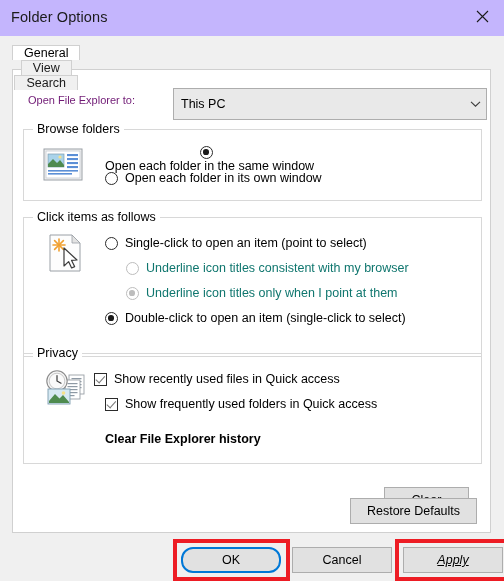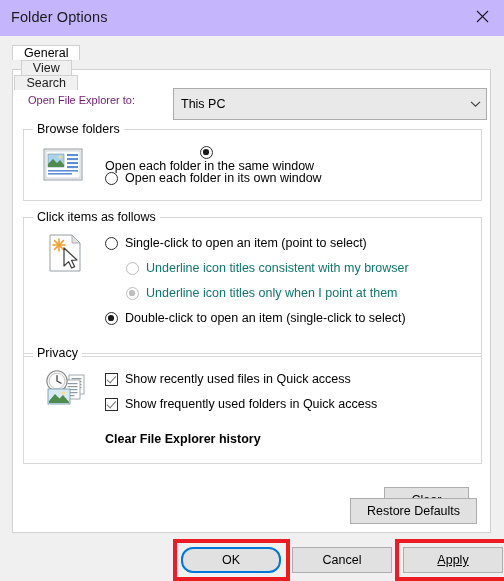--- a/index.html
+++ b/index.html
@@ -234,21 +234,21 @@
   .btn.focused {
     border: 2px solid #0078d7;
   }
 
   #btn-clear           { left: 360px; top: 133px; width: 85px;  height: 26px; }
   #btn-restore         { left: 337px; top: 428px; width: 127px; height: 26px; }
 
   
   #btn-ok     { left: 181px; top: 511px; width: 100px; height: 26px; border-radius: 12px; }
   #btn-cancel { left: 292px; top: 511px; width: 100px; height: 26px; }
-  #btn-apply  { left: 403px; top: 511px; width: 100px; height: 26px; }
+  #btn-apply  { left: 403px; top: 511px; width: 100px; height: 26px; font-style: italic; }
 
   
   .annot {
     position: absolute;
     border: 4px solid #ed1c24;
     box-sizing: border-box;
     pointer-events: none;
     z-index: 20;
   }
   #annot-ok    { left: 173px; top: 503px; width: 117px; height: 42px; }
@@ -398,21 +398,21 @@
           </g>
           <circle cx="15" cy="13" r="10.2" fill="#f4f4f4" stroke="#8b8b8b" stroke-width="1.1"></circle>
           <circle cx="15" cy="13" r="7.8" fill="#fafafa" stroke="#b4b4b4" stroke-width="0.7"></circle>
           <path d="M15,13 L15,7.6 M15,13 L19,15.2" stroke="#3b3b3b" stroke-width="1.2" stroke-linecap="round" fill="none"></path>
           <rect x="6" y="21" width="22" height="15" fill="#d7e9f3" stroke="#7d9db0" stroke-width="0.9"></rect>
           <path d="M7,33 L13,26 L17.5,30.5 L21,27 L27,34 L27,35 L7,35 Z" fill="#4f8b4f"></path>
           <circle cx="21.5" cy="25" r="1.8" fill="#f6e18a"></circle>
         </svg>
       </div>
 
-      <div class="opt-row" style="left:81px; top:18px;">
+      <div class="opt-row" style="left:70px; top:18px;">
         <span class="checkbox checked"></span>
         <span class="opt-label">Show recently used files in Quick access</span>
       </div>
 
       <div class="opt-row" style="left:81px; top:43px;">
         <span class="checkbox checked"></span>
         <span class="opt-label">Show frequently used folders in Quick access</span>
       </div>
 
       <div class="static-text" style="left:81px; top:78px;font-weight:bold;">Clear File Explorer history</div>

